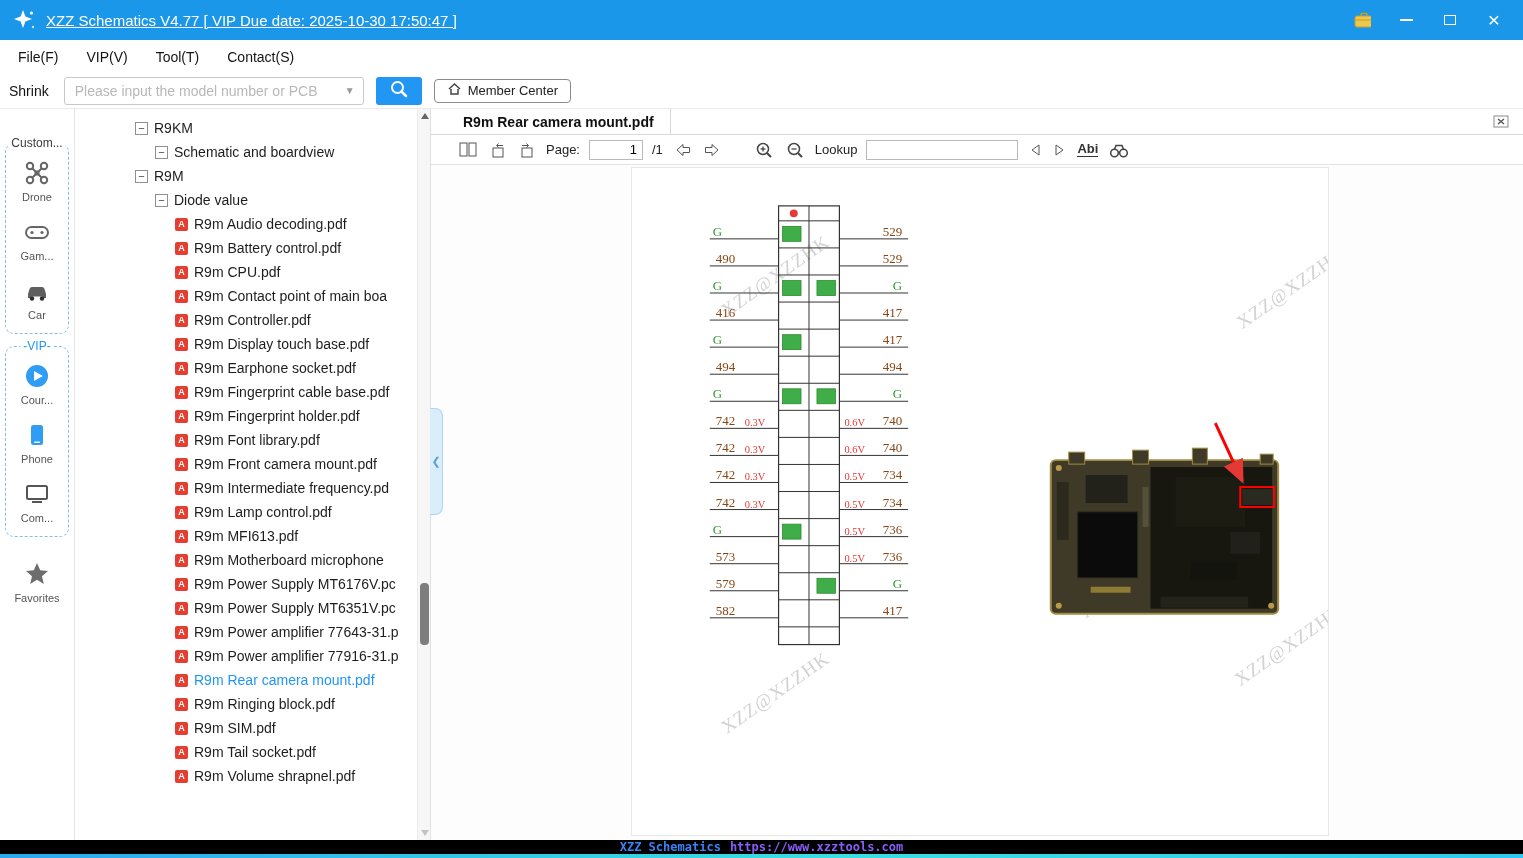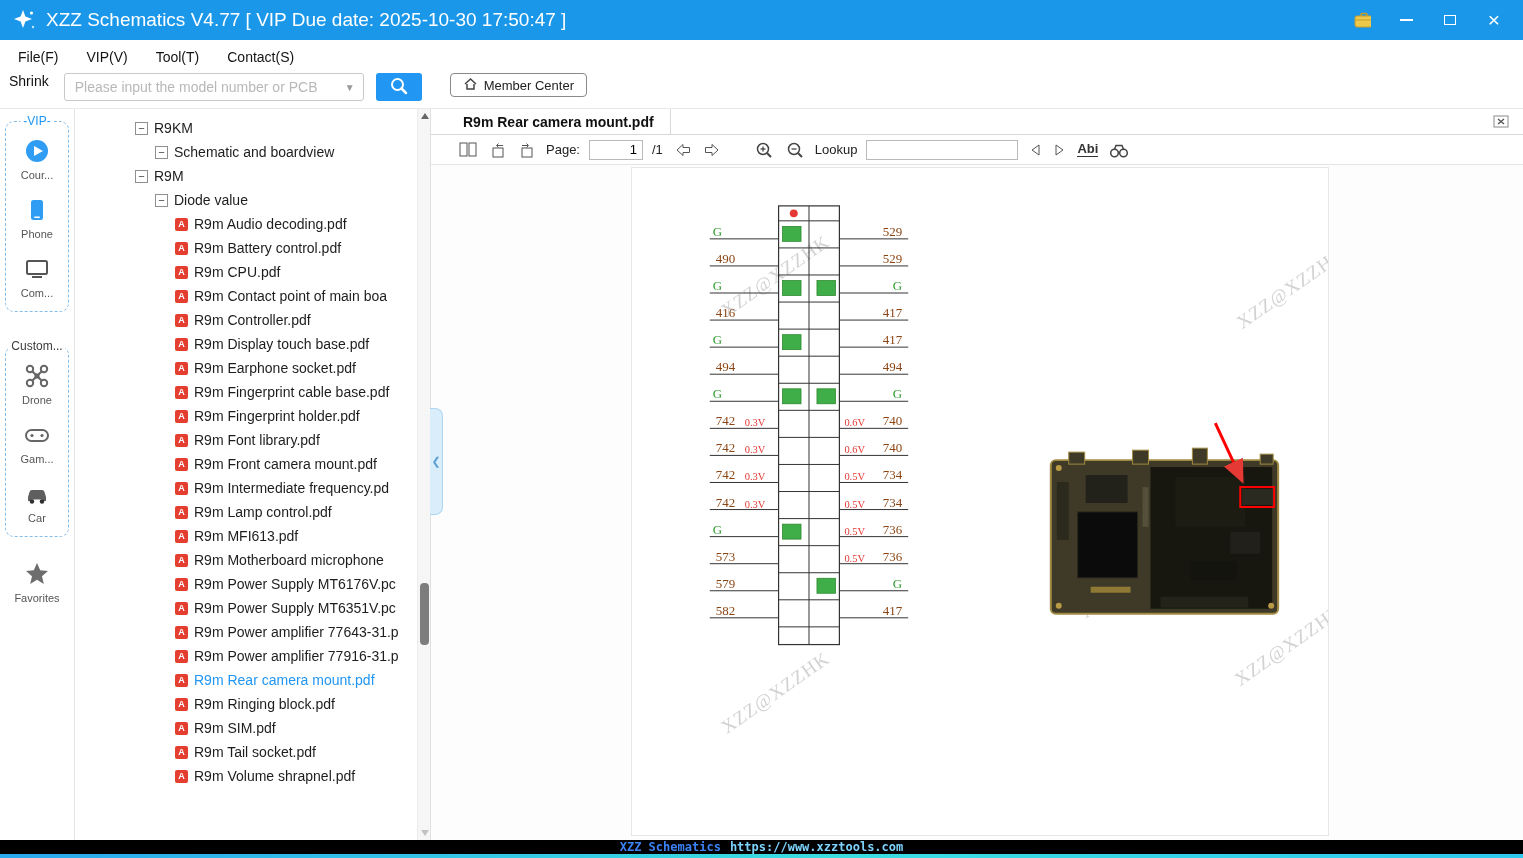--- a/index.html
+++ b/index.html
@@ -2,40 +2,40 @@
 <html><head>
 <meta charset="utf-8">
 <style>
   * { box-sizing: border-box; margin: 0; padding: 0; }
   html,body { width:1523px; height:858px; overflow:hidden; }
   body { font-family:"Liberation Sans", sans-serif; background:#fff; position:relative; }
 
   
   .titlebar { height:40px; background:#1b97ea; display:flex; align-items:center; color:#fff; }
   .app-icon { margin:0 10px 0 12px; display:flex; }
-  .win-title { font-size:19px; }
+  .win-title { font-size:15px;text-decoration:underline; }
   .tb-right { margin-left:auto; display:flex; align-items:center; gap:26px; padding-right:20px; }
   .win-btn { display:flex; align-items:center; justify-content:center; width:18px; height:18px; cursor:default; }
   .min-glyph { width:13px; height:2px; background:#fff; display:inline-block; }
   .max-glyph { width:12px; height:10px; border:1.6px solid #fff; display:inline-block; }
   .close-glyph { font-size:21px; line-height:16px; color:#fff; }
 
   
   .menubar { height:33px; display:flex; align-items:center; padding-left:4px; background:#fff; font-size:14px; color:#141414; }
   .menu-item { padding:0 14px; }
 
   
-  .toolbar-band { height:36px; display:flex; align-items:flex-start; background:#fff; border-bottom:1px solid #e9e9e9; }
+  .toolbar-band { height:36px; display:flex; align-items:center; background:#fff; border-bottom:1px solid #e9e9e9; }
   .shrink-btn { margin-left:9px; font-size:14px; color:#111; background:none; border:none; font-family:inherit; }
   .search-wrap { margin-left:15px; width:300px; height:28px; border:1px solid #c9c9c9; border-radius:3px; display:flex; align-items:center; background:#fff; }
   .search-input { border:none; outline:none; flex:1; padding:0 10px; font-size:14px; color:#404040; font-family:inherit; min-width:0; }
   .search-input::placeholder { color:#b8b8b8; }
   .chevron { color:#9a9a9a; margin-right:8px; font-size:10px; }
   .search-btn { margin-left:12px; width:46px; height:28px; background:#2196f3; border:none; border-radius:3px; display:flex; align-items:center; justify-content:center; }
-  .member-btn { margin-left:28px; height:24px; border:1px solid #8a8a8a; border-radius:4px; background:#fff; display:flex; align-items:center; gap:6px; padding:0 12px; font-size:13px; color:#222; font-family:inherit; }
+  .member-btn { margin-left:12px; height:24px; border:1px solid #8a8a8a; border-radius:4px; background:#fff; display:flex; align-items:center; gap:6px; padding:0 12px; font-size:13px; color:#222; font-family:inherit; }
 
   
   .content { display:flex; height:731px; position:relative; }
 
   
   .vip-sidebar { width:75px; border-right:1px solid #e5e5e5; position:relative; font-size:11px; color:#555; flex:none; }
   .vip-box { margin:12px 5px 0; border:1px dashed #85bdea; border-radius:9px; padding:16px 2px 12px; position:relative; display:flex; flex-direction:column; align-items:center; gap:16px; }
   .vip-legend { position:absolute; top:-8px; left:50%; transform:translateX(-50%); background:#fff; padding:0 3px; color:#2196f3; font-size:12px; white-space:nowrap; }
   .custom-legend { color:#3a3a3a; }
   .box2 { margin-top:34px; }
@@ -75,21 +75,21 @@
 
   
   .tv { font-family:"Liberation Serif", serif; font-size:13px; fill:#8b4513; }
   .tg { font-family:"Liberation Serif", serif; font-size:13px; fill:#2e9b2e; }
   .tr { font-family:"Liberation Serif", serif; font-size:10.5px; fill:#e53935; }
   .wm { font-family:"Liberation Serif", serif; font-size:19px; fill:#d2d2d2; letter-spacing:1px; }
 
   
   .statusbar { height:14px; background:#000; display:flex; align-items:center; justify-content:center; gap:9px; font-family:"DejaVu Sans Mono", monospace; font-size:12px; font-weight:bold; line-height:1; }
   .status-name { color:#3b82f6; }
-  .status-url { color:#7dd3fc; }
+  .status-url { color:#8b5cf6; }
   .bottom-strip { height:4px; background:linear-gradient(90deg,#2aa8ee,#3adee0 55%,#2fc8ef); }
 </style>
 </head>
 <body>
 
 <div class="titlebar">
   <span class="app-icon">
     <svg width="24" height="24">
         <path d="M11 2 L13.4 8.6 L20 11 L13.4 13.4 L11 20 L8.6 13.4 L2 11 L8.6 8.6 Z" fill="#fff"></path>
         <circle cx="19.5" cy="5" r="1.6" fill="#fff"></circle>
@@ -145,46 +145,20 @@
           <path d="M4 7 V12 H11 V7" fill="none" stroke="#444" stroke-width="1.5"></path>
         </svg>
     </span>
     <span>Member Center</span>
   </button>
 </div>
 
 <div class="content">
 
   <div class="vip-sidebar">
-    <div class="vip-box">
-      <span class="vip-legend">-VIP-</span>
-      <div id="vip-items" style="display: flex; flex-direction: column; gap: 16px; align-items: center;">
-          <div class="side-item">
-            <span><svg width="26" height="26">
-                <circle cx="13" cy="13" r="11" fill="#2f9df4"></circle>
-                <path d="M10 8 L19 13 L10 18 Z" fill="#fff"></path>
-              </svg></span>
-            <span class="side-label">Cour...</span>
-          </div>
-          <div class="side-item">
-            <span><svg width="26" height="26">
-                <rect x="7" y="3" width="12" height="20" rx="2.5" fill="#2f9df4"></rect>
-                <rect x="10" y="19.5" width="6" height="1.6" rx="0.8" fill="#fff"></rect>
-              </svg></span>
-            <span class="side-label">Phone</span>
-          </div>
-          <div class="side-item">
-            <span><svg width="26" height="26">
-                <rect x="3" y="5" width="20" height="13" rx="1.5" fill="none" stroke="#555" stroke-width="2"></rect>
-                <rect x="8" y="20" width="10" height="2" fill="#555"></rect>
-              </svg></span>
-            <span class="side-label">Com...</span>
-          </div>
-        </div>
-    </div>
     <div class="vip-box box2">
       <span class="vip-legend custom-legend">Custom...</span>
       <div id="custom-items" style="display: flex; flex-direction: column; gap: 16px; align-items: center;">
           <div class="side-item">
             <span><svg width="26" height="26">
                 <g stroke="#666" fill="none" stroke-width="2">
                   <circle cx="6" cy="6" r="3.2"></circle>
                   <circle cx="20" cy="6" r="3.2"></circle>
                   <circle cx="6" cy="20" r="3.2"></circle>
                   <circle cx="20" cy="20" r="3.2"></circle>
@@ -202,20 +176,46 @@
               </svg></span>
             <span class="side-label">Gam...</span>
           </div>
           <div class="side-item">
             <span><svg width="26" height="26">
                 <path d="M4 16 L5.5 11 q0.5 -2 2.5 -2 h10 q2 0 2.5 2 L22 16 v4 h-2.5 l-1 -1.5 h-11 l-1 1.5 H4 Z" fill="#5f5f5f"></path>
                 <circle cx="8" cy="20.5" r="2.2" fill="#2e2e2e"></circle>
                 <circle cx="18" cy="20.5" r="2.2" fill="#2e2e2e"></circle>
               </svg></span>
             <span class="side-label">Car</span>
+          </div>
+        </div>
+    </div>
+    <div class="vip-box">
+      <span class="vip-legend">-VIP-</span>
+      <div id="vip-items" style="display: flex; flex-direction: column; gap: 16px; align-items: center;">
+          <div class="side-item">
+            <span><svg width="26" height="26">
+                <circle cx="13" cy="13" r="11" fill="#2f9df4"></circle>
+                <path d="M10 8 L19 13 L10 18 Z" fill="#fff"></path>
+              </svg></span>
+            <span class="side-label">Cour...</span>
+          </div>
+          <div class="side-item">
+            <span><svg width="26" height="26">
+                <rect x="7" y="3" width="12" height="20" rx="2.5" fill="#2f9df4"></rect>
+                <rect x="10" y="19.5" width="6" height="1.6" rx="0.8" fill="#fff"></rect>
+              </svg></span>
+            <span class="side-label">Phone</span>
+          </div>
+          <div class="side-item">
+            <span><svg width="26" height="26">
+                <rect x="3" y="5" width="20" height="13" rx="1.5" fill="none" stroke="#555" stroke-width="2"></rect>
+                <rect x="8" y="20" width="10" height="2" fill="#555"></rect>
+              </svg></span>
+            <span class="side-label">Com...</span>
           </div>
         </div>
     </div>
     <div class="favorites">
       <span>
         <svg width="26" height="26">
             <path d="M13 2 L16.2 9.2 L24 10 L18 15.2 L19.8 23 L13 18.8 L6.2 23 L8 15.2 L2 10 L9.8 9.2 Z" fill="#6d6d6d"></path>
           </svg>
       </span>
       <span class="side-label">Favorites</span>

